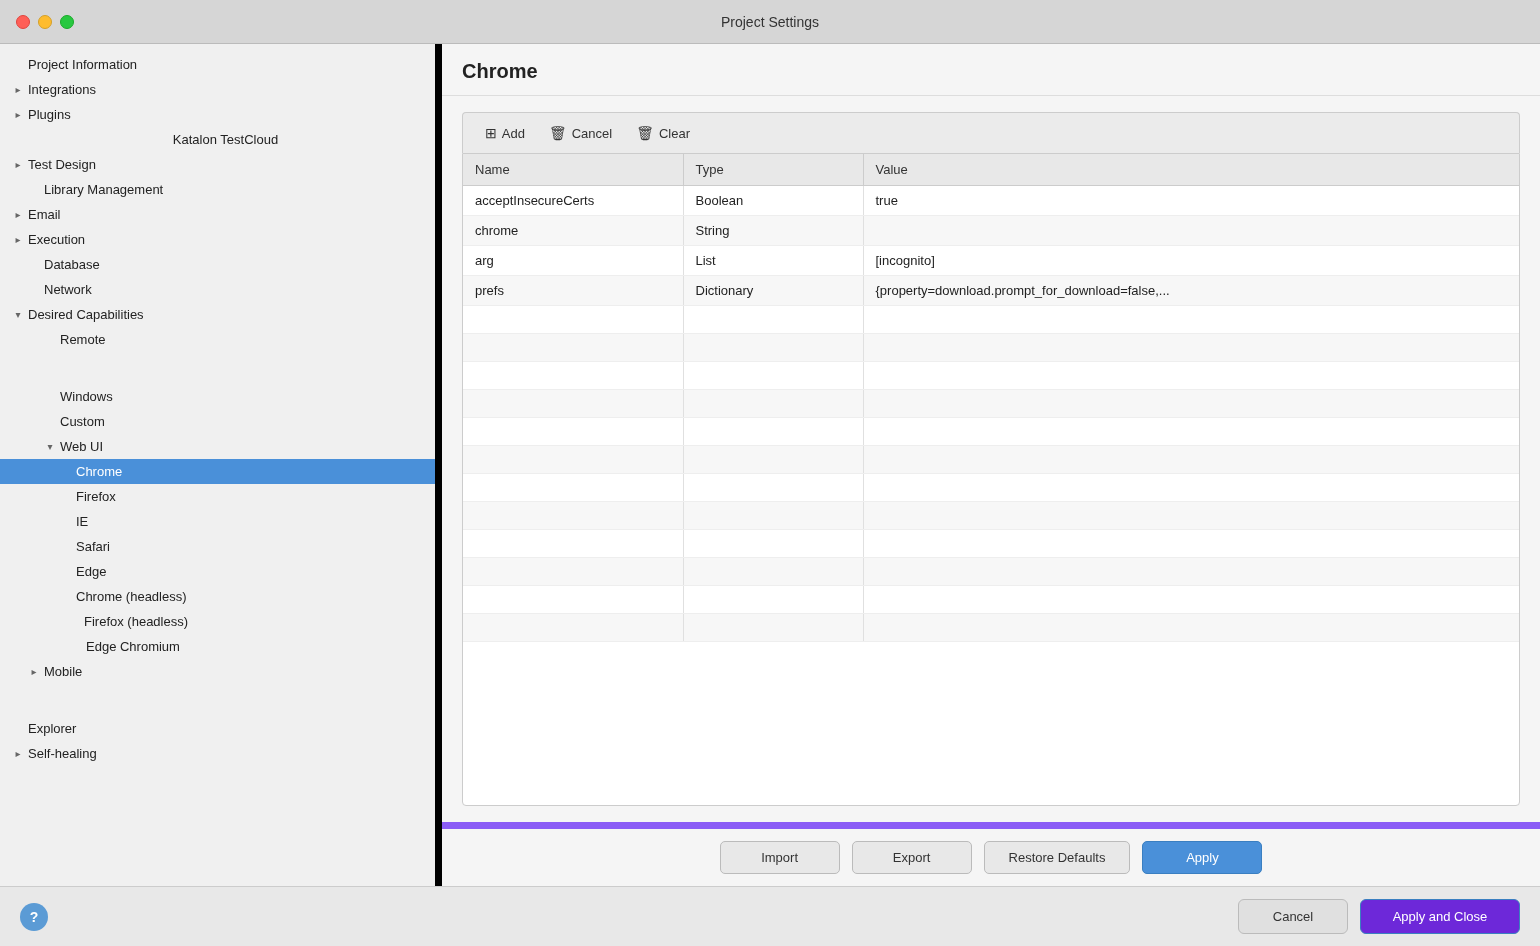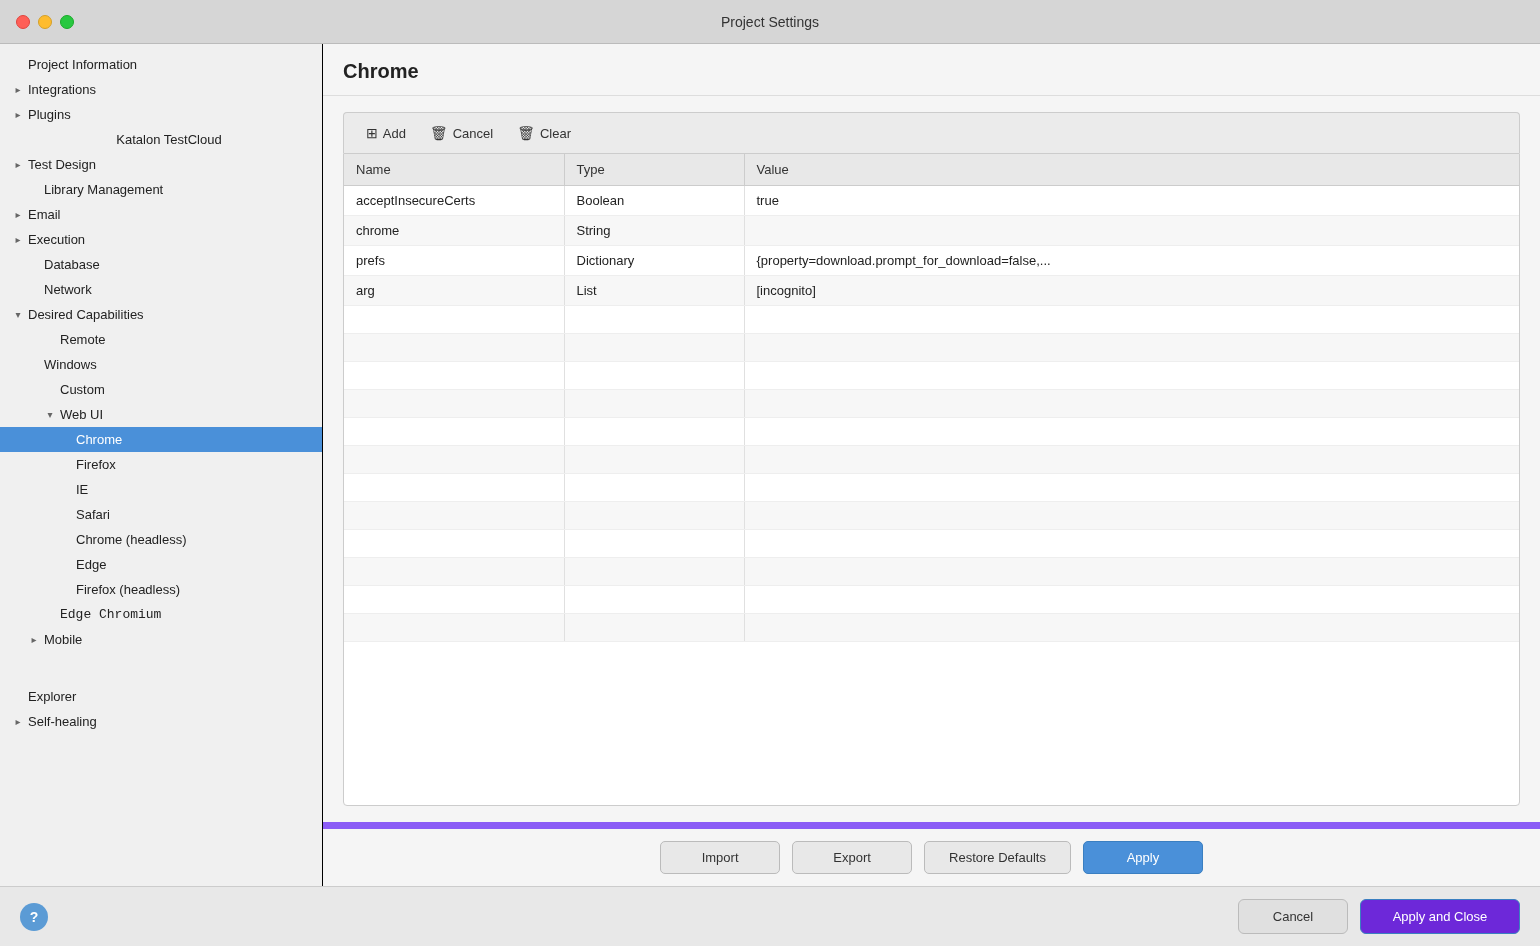--- a/index.html
+++ b/index.html
@@ -48,23 +48,23 @@
 
     
     .main-container {
       display: flex;
       flex: 1;
       overflow: hidden;
     }
 
     
     .sidebar {
-      width: 323px;
+      width: 442px;
       background: #f0f0f0;
-      border-right: 1px solid #000000;
+      border-right: 7px solid #000000;
       overflow-y: auto;
       flex-shrink: 0;
       padding-top: 8px;
     }
 
     .sidebar-item {
       display: flex;
       align-items: center;
       padding: 5px 12px;
       cursor: pointer;
@@ -316,21 +316,21 @@
         <span>Network</span>
       </div>
       <div class="sidebar-item" style="padding-left: 12px;">
         <span class="chevron">▾</span>
         <span>Desired Capabilities</span>
       </div>
       <div class="sidebar-item" style="padding-left: 44px;">
         <span style="width: 16px; display: inline-block;"></span>
         <span>Remote</span>
       </div>
-      <div class="sidebar-item" style="padding-left: 28px;">
+      <div class="sidebar-item" style="padding-left: 44px; margin-top: 32px;">
         <span style="width: 16px; display: inline-block;"></span>
         <span>Windows</span>
       </div>
       <div class="sidebar-item" style="padding-left: 44px;">
         <span style="width: 16px; display: inline-block;"></span>
         <span>Custom</span>
       </div>
       <div class="sidebar-item" style="padding-left: 44px;">
         <span class="chevron">▾</span>
         <span>Web UI</span>
@@ -346,31 +346,31 @@
       <div class="sidebar-item" style="padding-left: 60px;">
         <span style="width: 16px; display: inline-block;"></span>
         <span>IE</span>
       </div>
       <div class="sidebar-item" style="padding-left: 60px;">
         <span style="width: 16px; display: inline-block;"></span>
         <span>Safari</span>
       </div>
       <div class="sidebar-item" style="padding-left: 60px;">
         <span style="width: 16px; display: inline-block;"></span>
+        <span>Edge</span>
+      </div>
+      <div class="sidebar-item" style="padding-left: 60px;">
+        <span style="width: 16px; display: inline-block;"></span>
         <span>Chrome (headless)</span>
       </div>
-      <div class="sidebar-item" style="padding-left: 60px;">
-        <span style="width: 16px; display: inline-block;"></span>
-        <span>Edge</span>
-      </div>
-      <div class="sidebar-item" style="padding-left: 60px;">
+      <div class="sidebar-item" style="padding-left: 60px; margin-left: 8px;">
         <span style="width: 16px; display: inline-block;"></span>
         <span>Firefox (headless)</span>
       </div>
-      <div class="sidebar-item" style="padding-left: 44px; font-family: Liberation Mono, monospace;">
+      <div class="sidebar-item" style="padding-left: 70px;">
         <span style="width: 16px; display: inline-block;"></span>
         <span>Edge Chromium</span>
       </div>
       <div class="sidebar-item" style="padding-left: 28px;">
         <span class="chevron">▸</span>
         <span>Mobile</span>
       </div>
       <div class="sidebar-item" style="padding-left: 12px; margin-top: 32px;">
         <span style="width: 16px; display: inline-block;"></span>
         <span>Explorer</span>
@@ -418,28 +418,28 @@
                 <td>acceptInsecureCerts</td>
                 <td>Boolean</td>
                 <td>true</td>
               </tr>
               <tr>
                 <td>chrome</td>
                 <td>String</td>
                 <td></td>
               </tr>
               <tr>
+                <td>arg</td>
+                <td>List</td>
+                <td>[incognito]</td>
+              </tr>
+              <tr>
                 <td>prefs</td>
                 <td>Dictionary</td>
                 <td>{property=download.prompt_for_download=false,...</td>
-              </tr>
-              <tr>
-                <td>arg</td>
-                <td>List</td>
-                <td>[incognito]</td>
               </tr>
               <tr style="height: 28px;">
                 <td></td>
                 <td></td>
                 <td></td>
               </tr>
               <tr style="height: 28px;">
                 <td></td>
                 <td></td>
                 <td></td>

